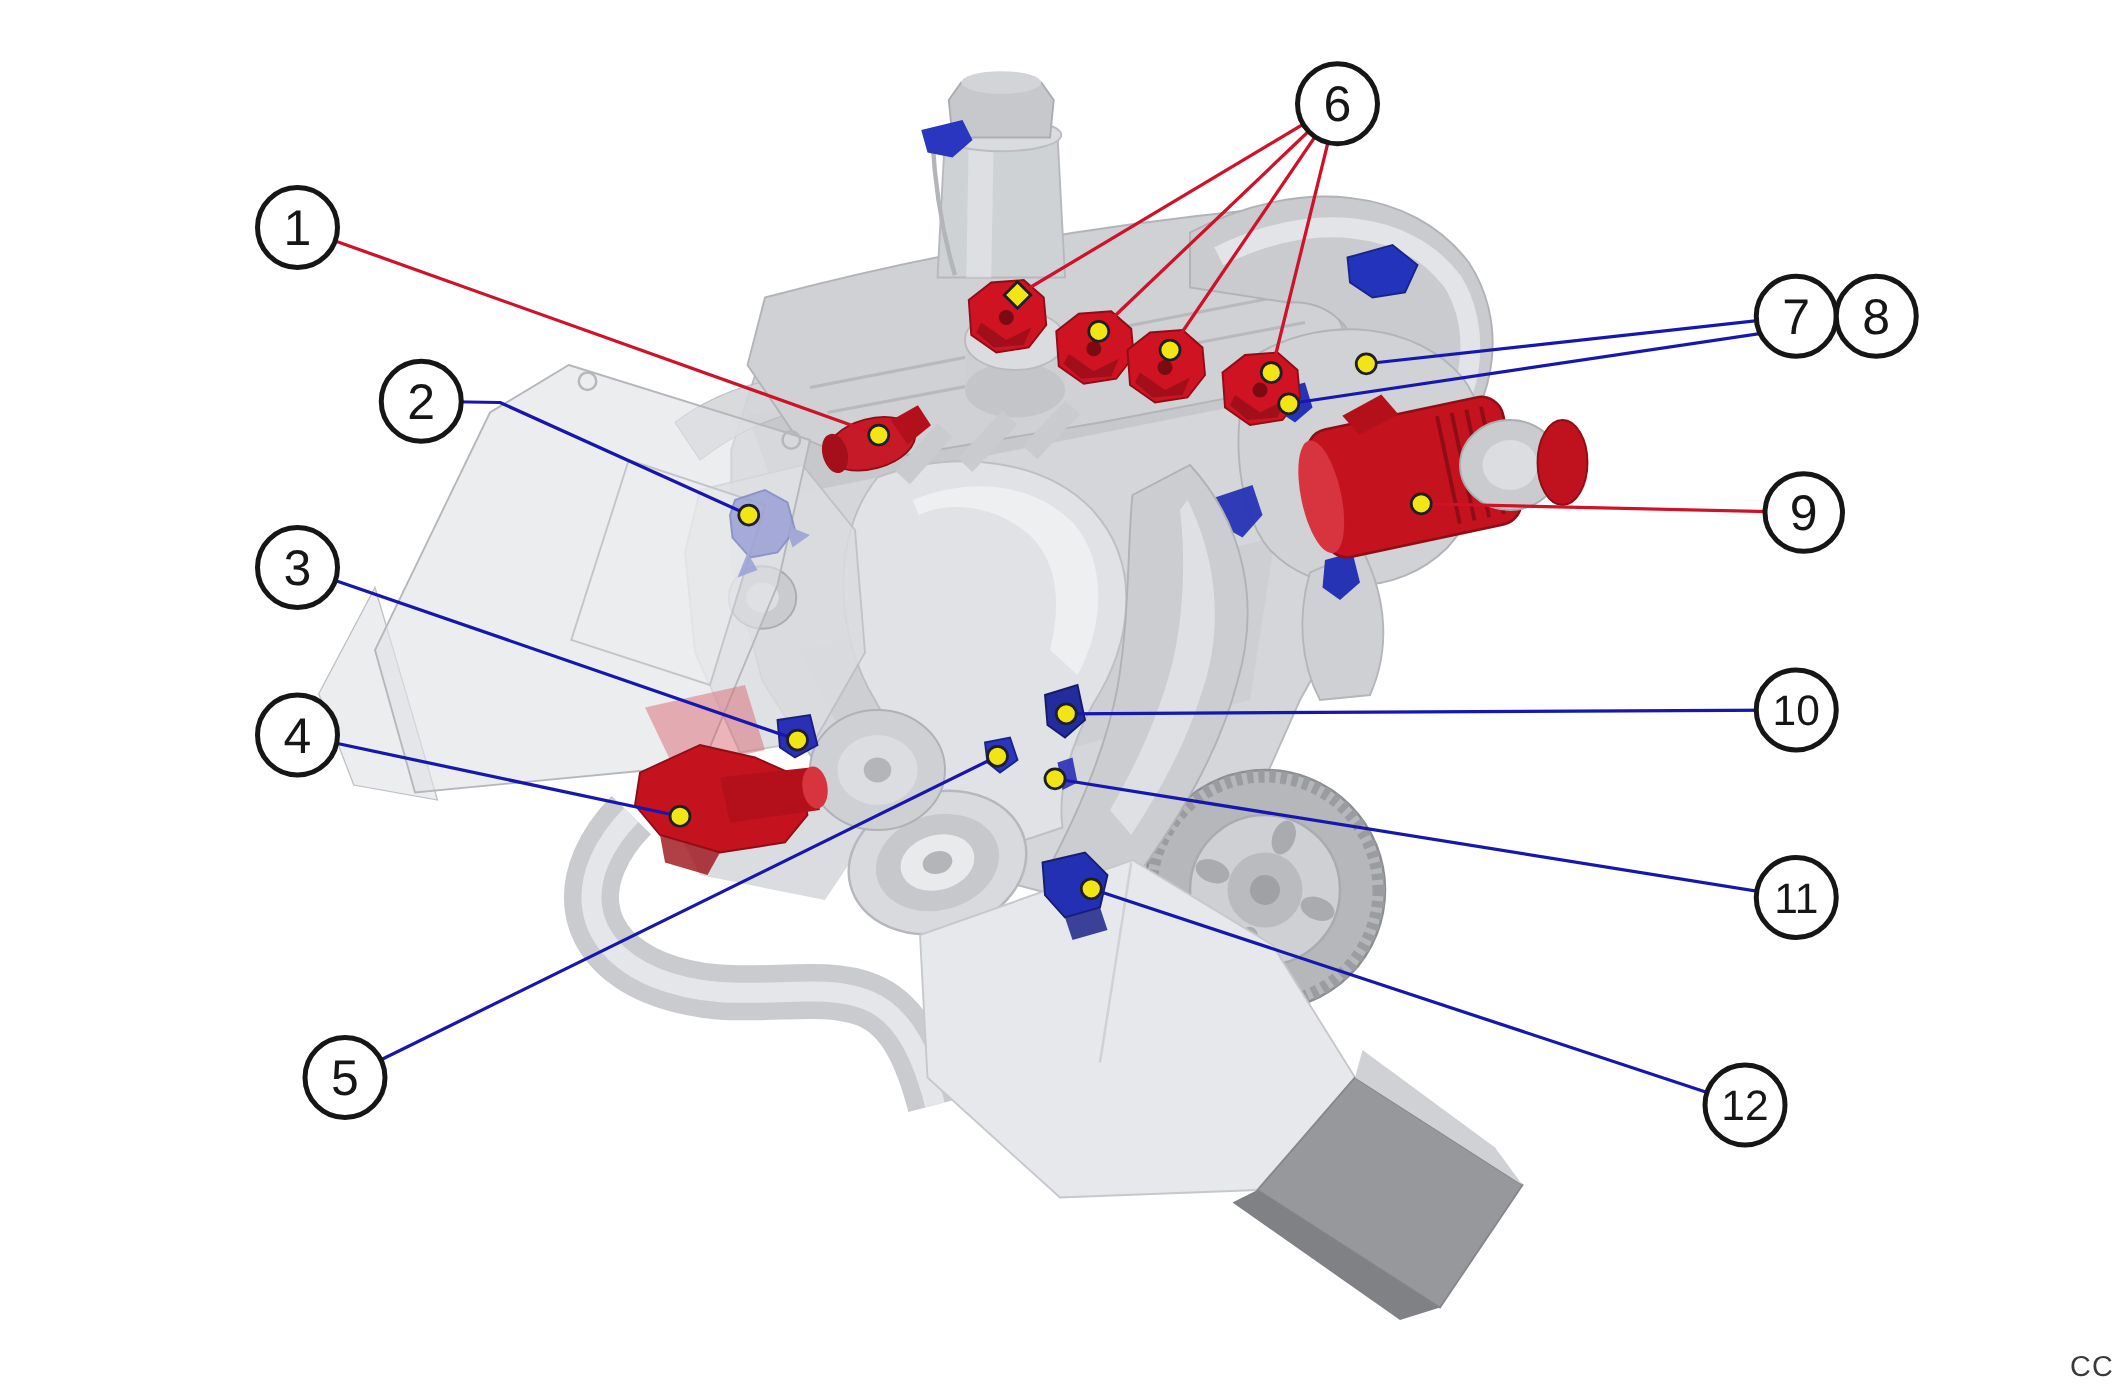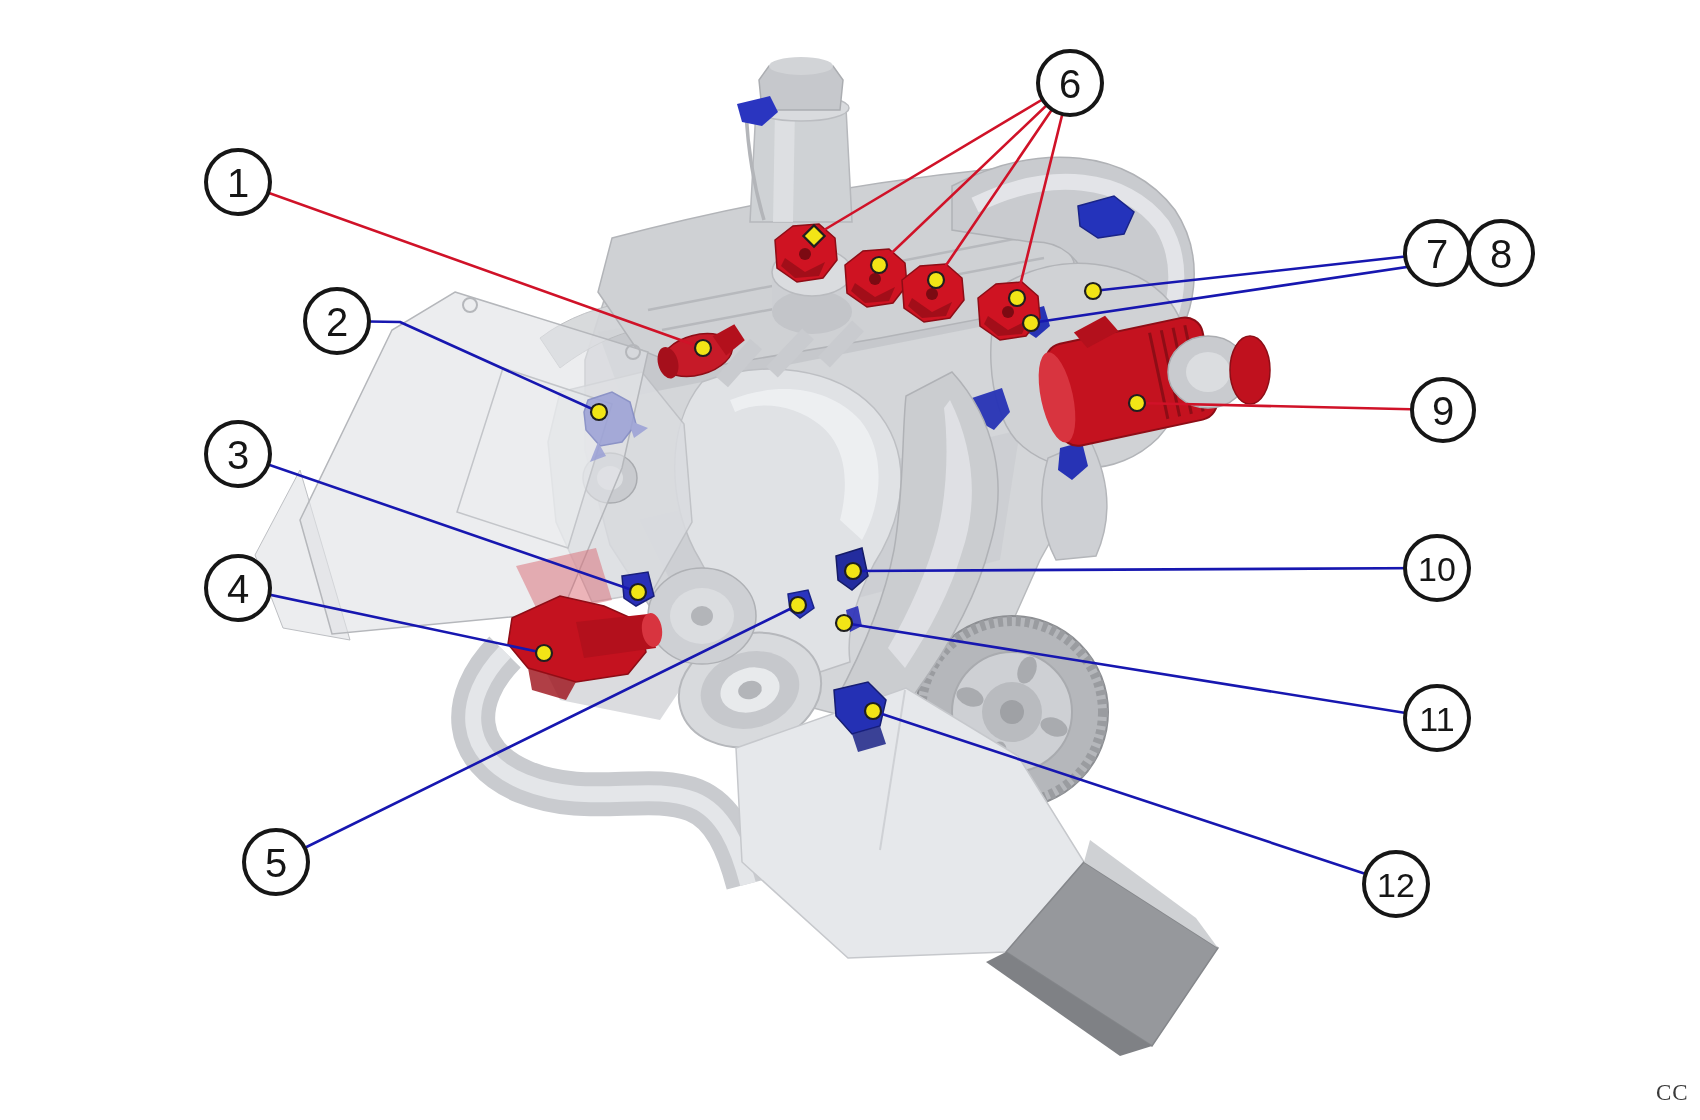--- a/index.html
+++ b/index.html
@@ -1,20 +1,20 @@
 <!DOCTYPE html>
 <html><head>
 <meta charset="utf-8">
 <style>
   html,body{margin:0;padding:0;background:#ffffff;}
   .stage{position:relative;width:1700px;height:1120px;background:#ffffff;overflow:hidden;
          font-family:"Liberation Sans", sans-serif;}
   svg{position:absolute;left:0;top:0;}
   .attribution{position:absolute;left:1656px;top:1080px;font-size:23px;color:#3a3a3a;
-               letter-spacing:1px;font-family:Liberation Serif, serif;}
+               letter-spacing:1px;font-family:Liberation Sans, sans-serif;}
   .leader{fill:none;stroke-width:2.6px;stroke-linecap:round;stroke-linejoin:round;}
   .callout-circle{fill:#ffffff;stroke:#161616;stroke-width:4px;}
   .callout-label{fill:#161616;text-anchor:middle;font-family:"Liberation Sans",sans-serif;}
 </style>
 </head>
 <body>
 
 <div class="stage">
 <svg id="diagram" width="1700" height="1120" viewBox="0 0 1700 1120">
 

